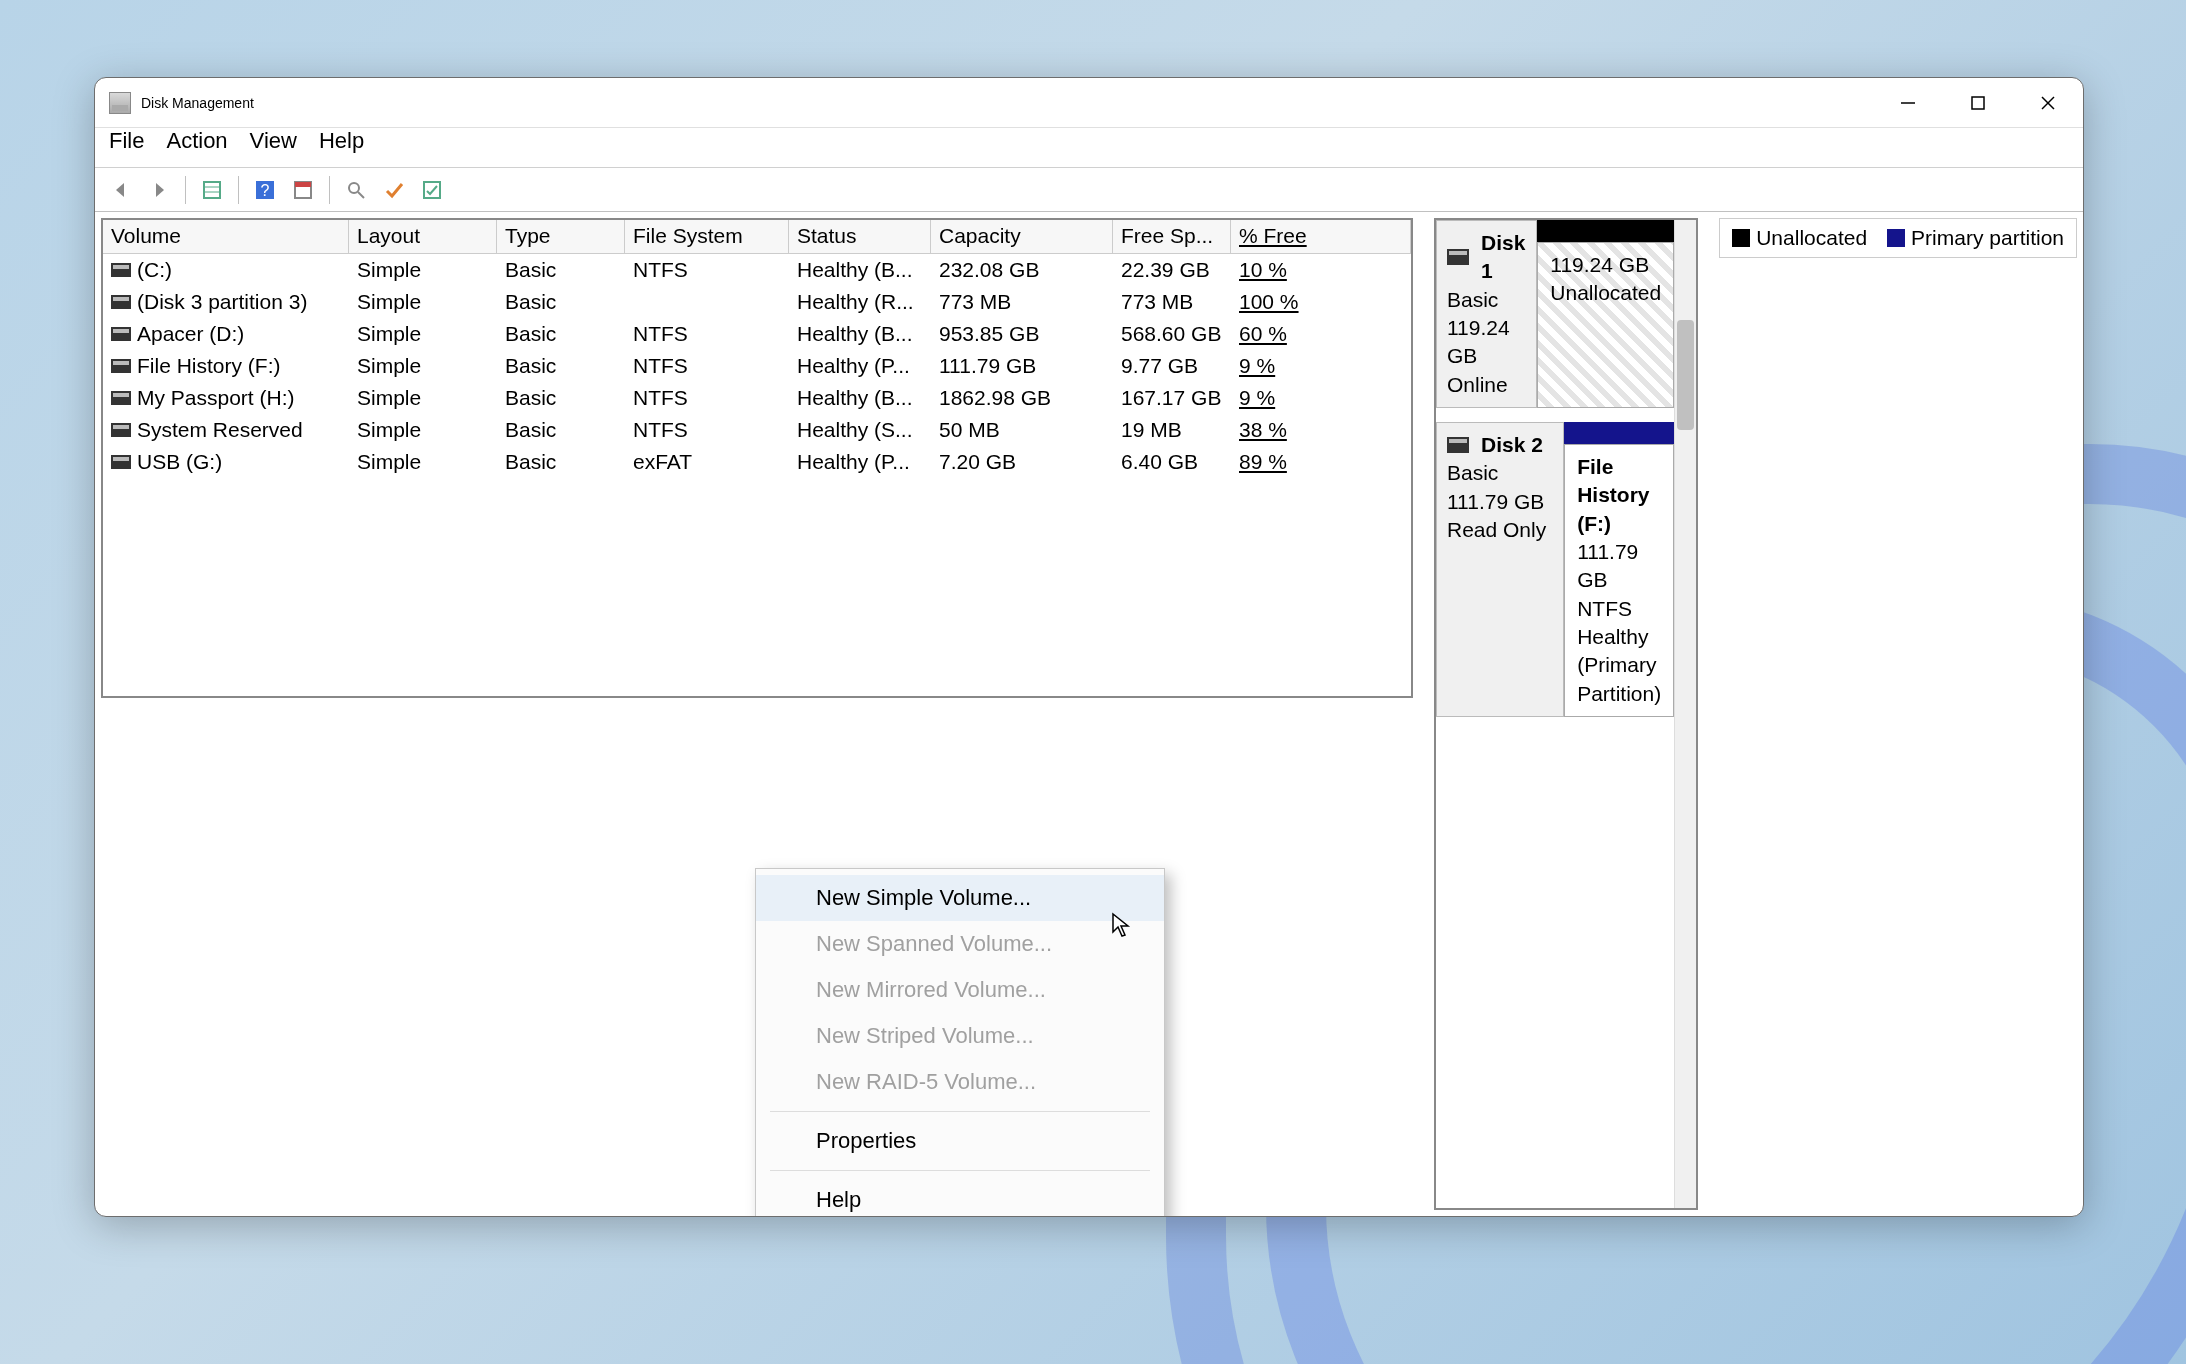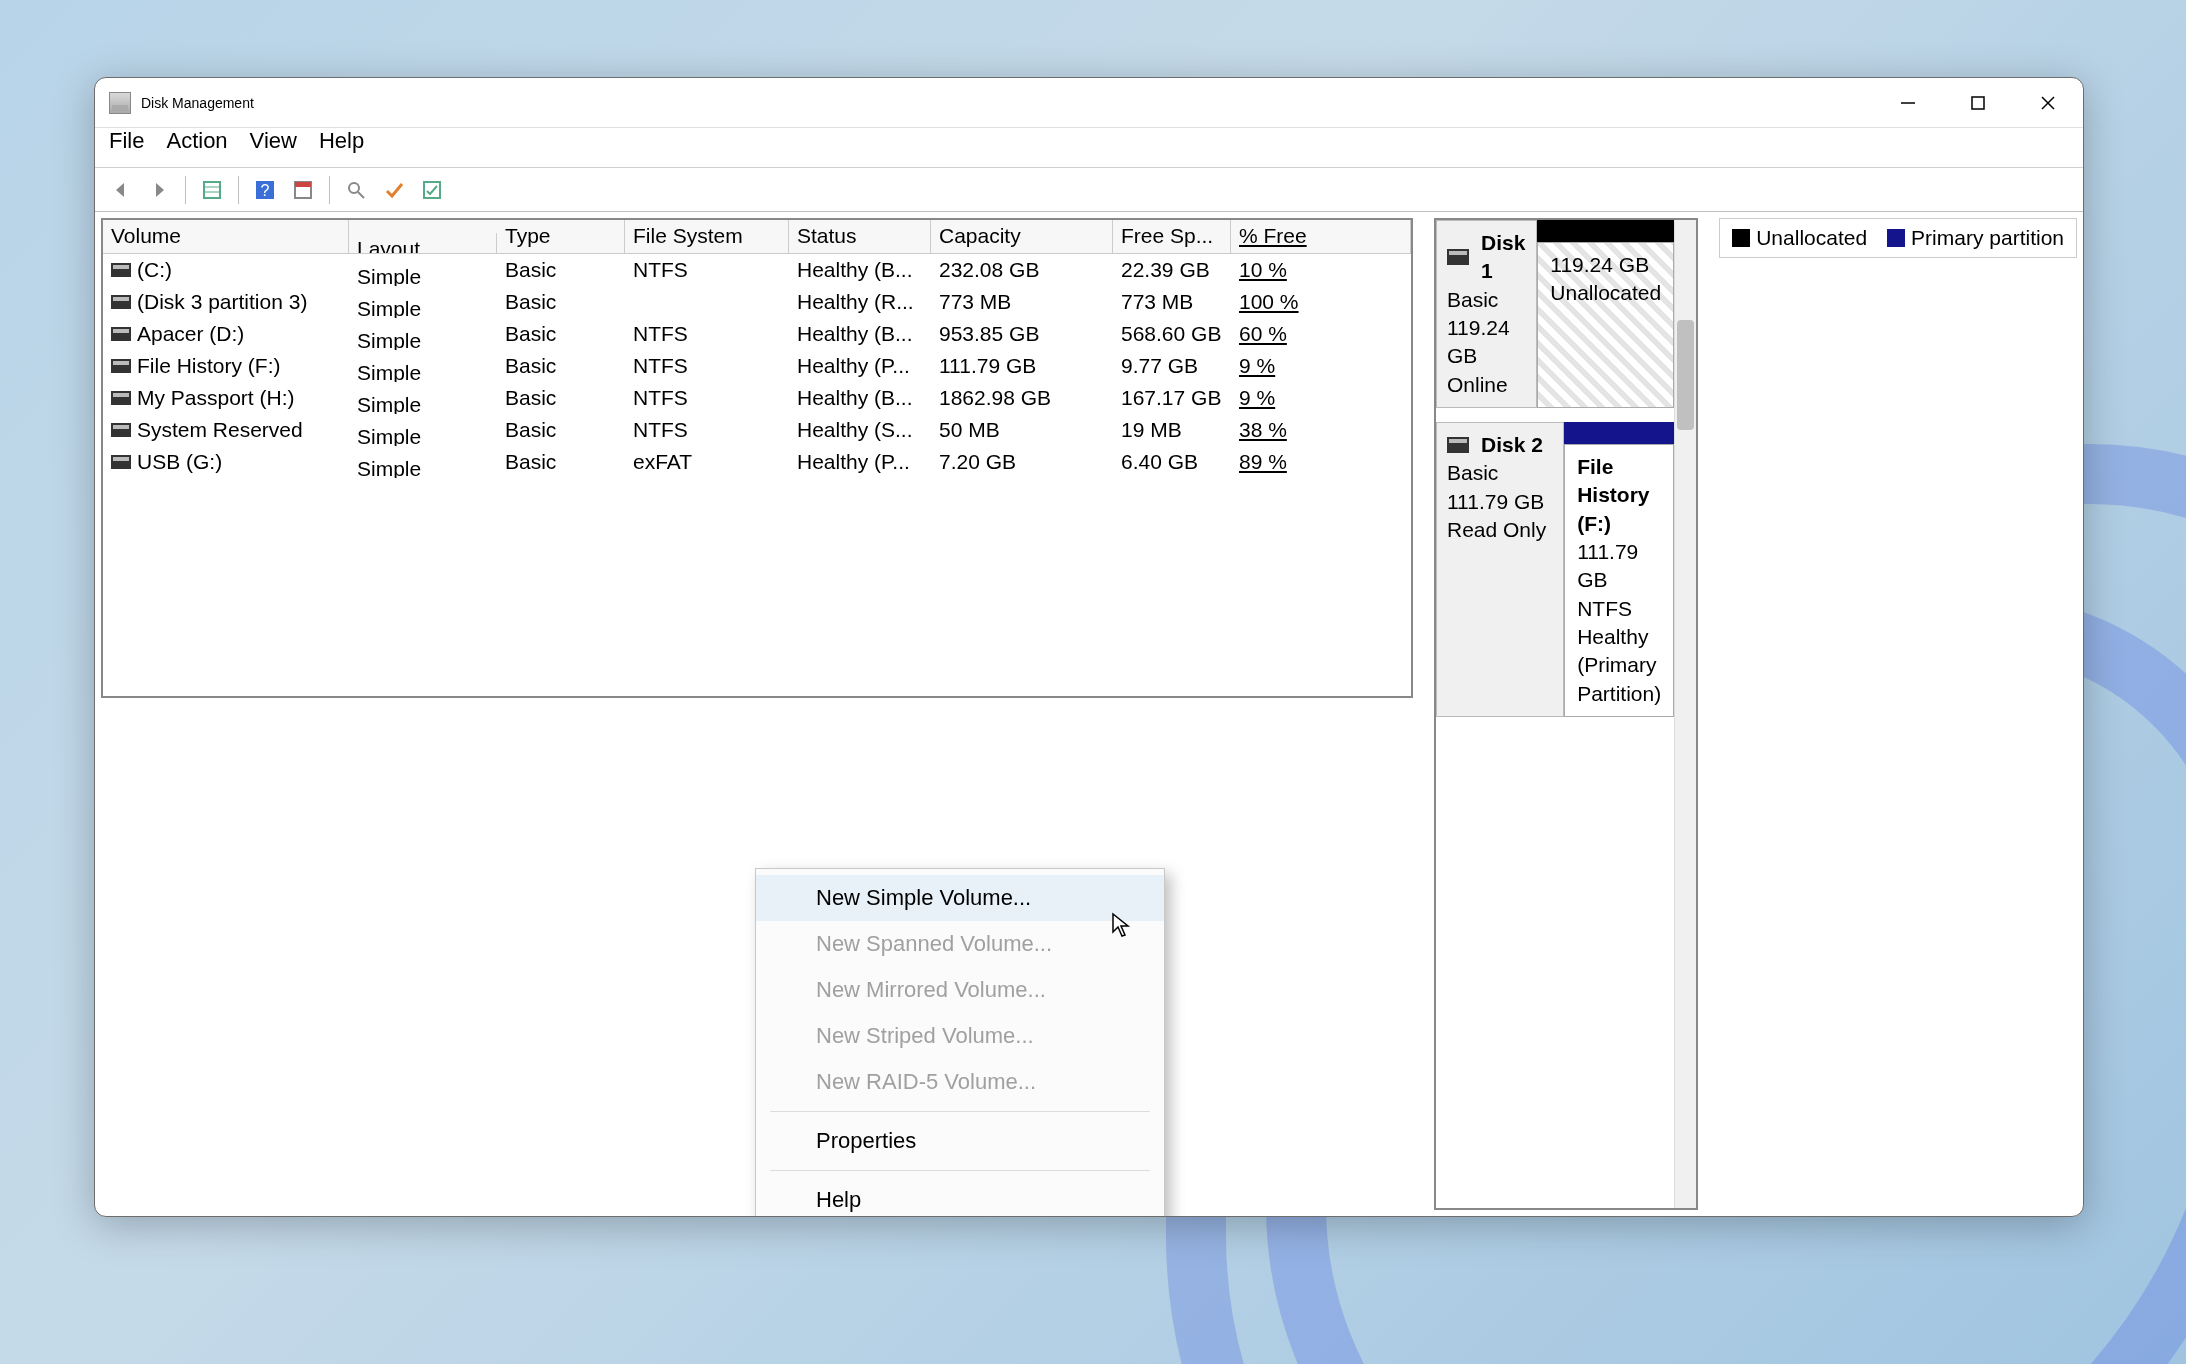--- a/index.html
+++ b/index.html
@@ -120,21 +120,21 @@
   }
   .vol-icon {
     width: 20px; height: 14px;
     background: #333;
     position: relative;
     margin-right: 6px;
     flex: none;
   }
   .vol-icon::after { content:""; position:absolute; left:2px; top:2px; right:2px; height:4px; background:#bbb; }
   .col-volume { width: 246px; }
-  .col-layout { width: 148px; margin-top: 13px; }
+  .col-layout { width: 148px; }
   .col-type   { width: 128px; }
   .col-fs     { width: 164px; }
   .col-status { width: 142px; }
   .col-cap    { width: 182px; }
   .col-free   { width: 118px; }
   .col-pct    { width: 180px; text-decoration: underline; }
   .disk-graph {
     flex: 1;
     border: 2px solid #888;
     background: #fff;

